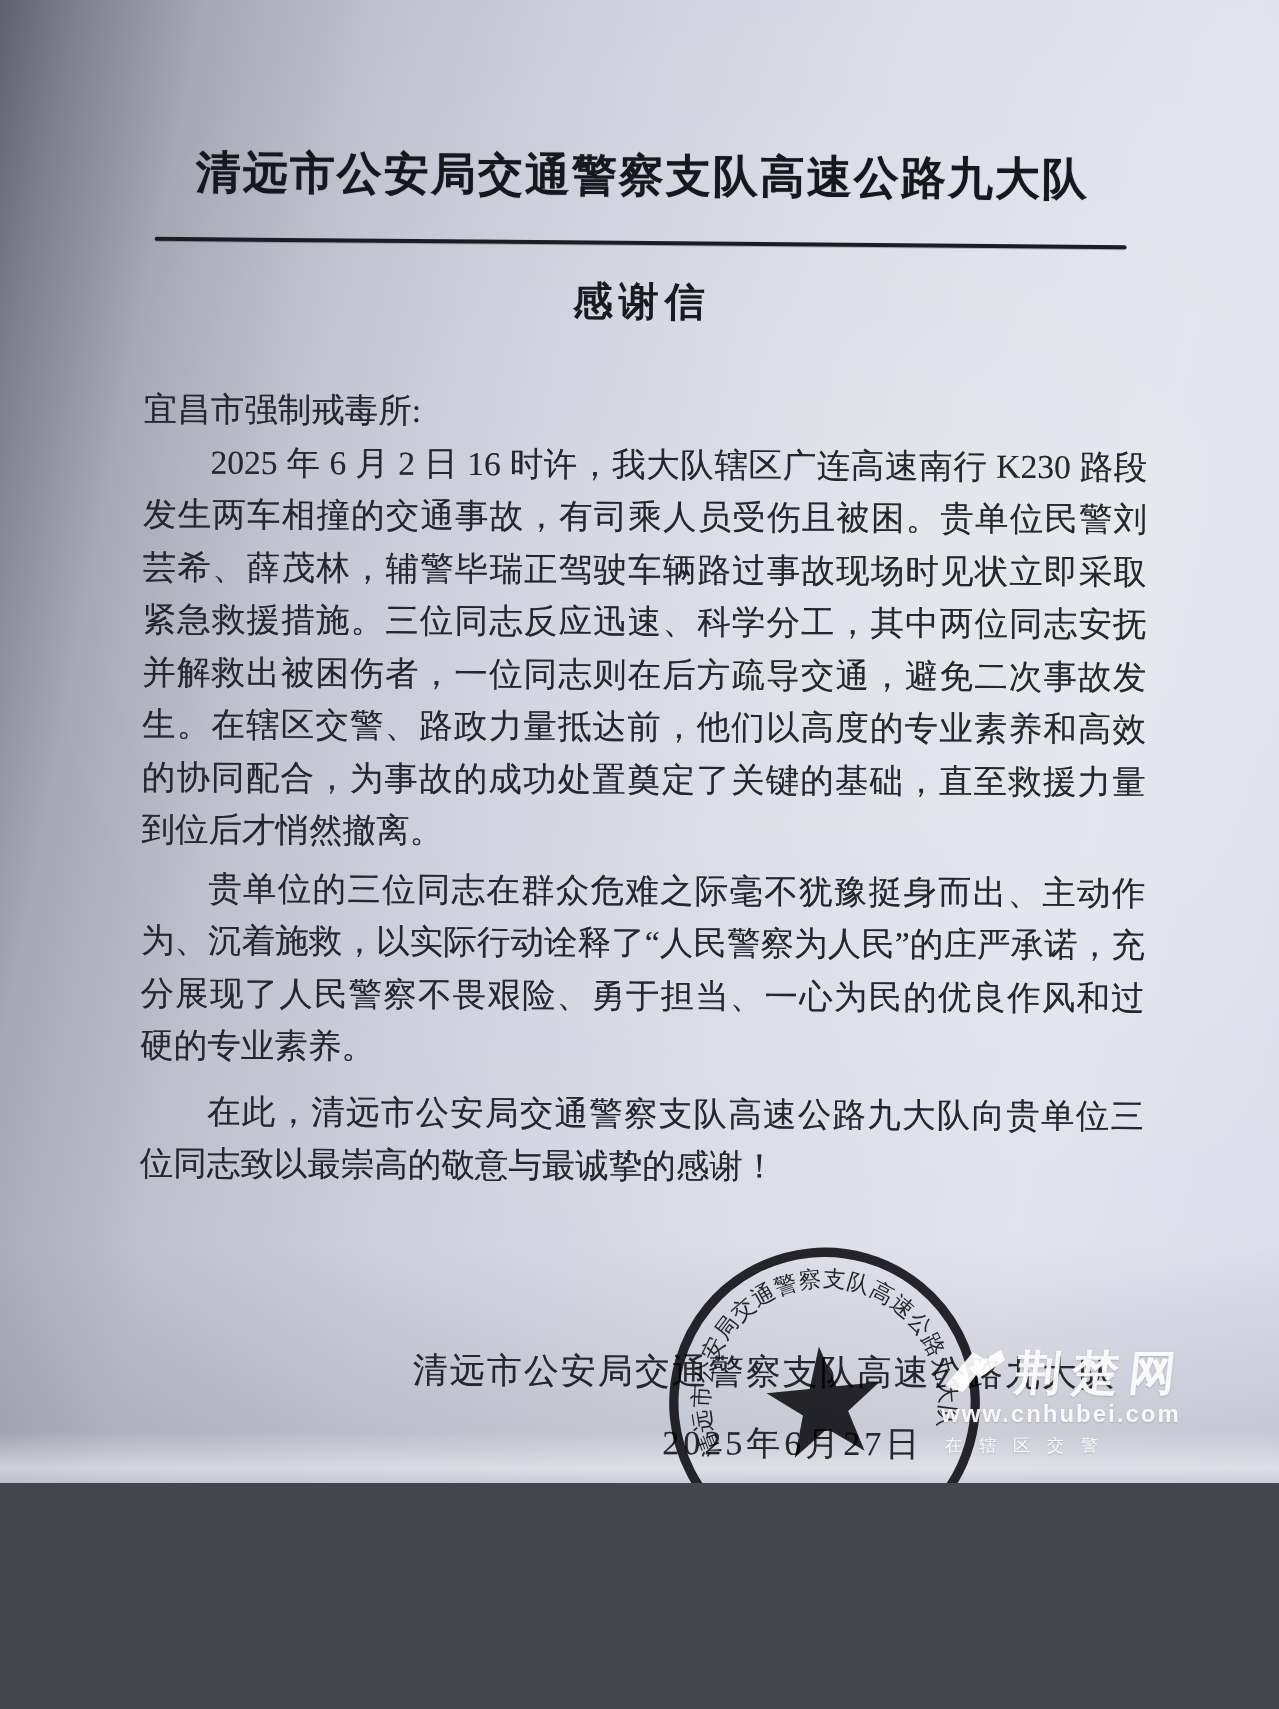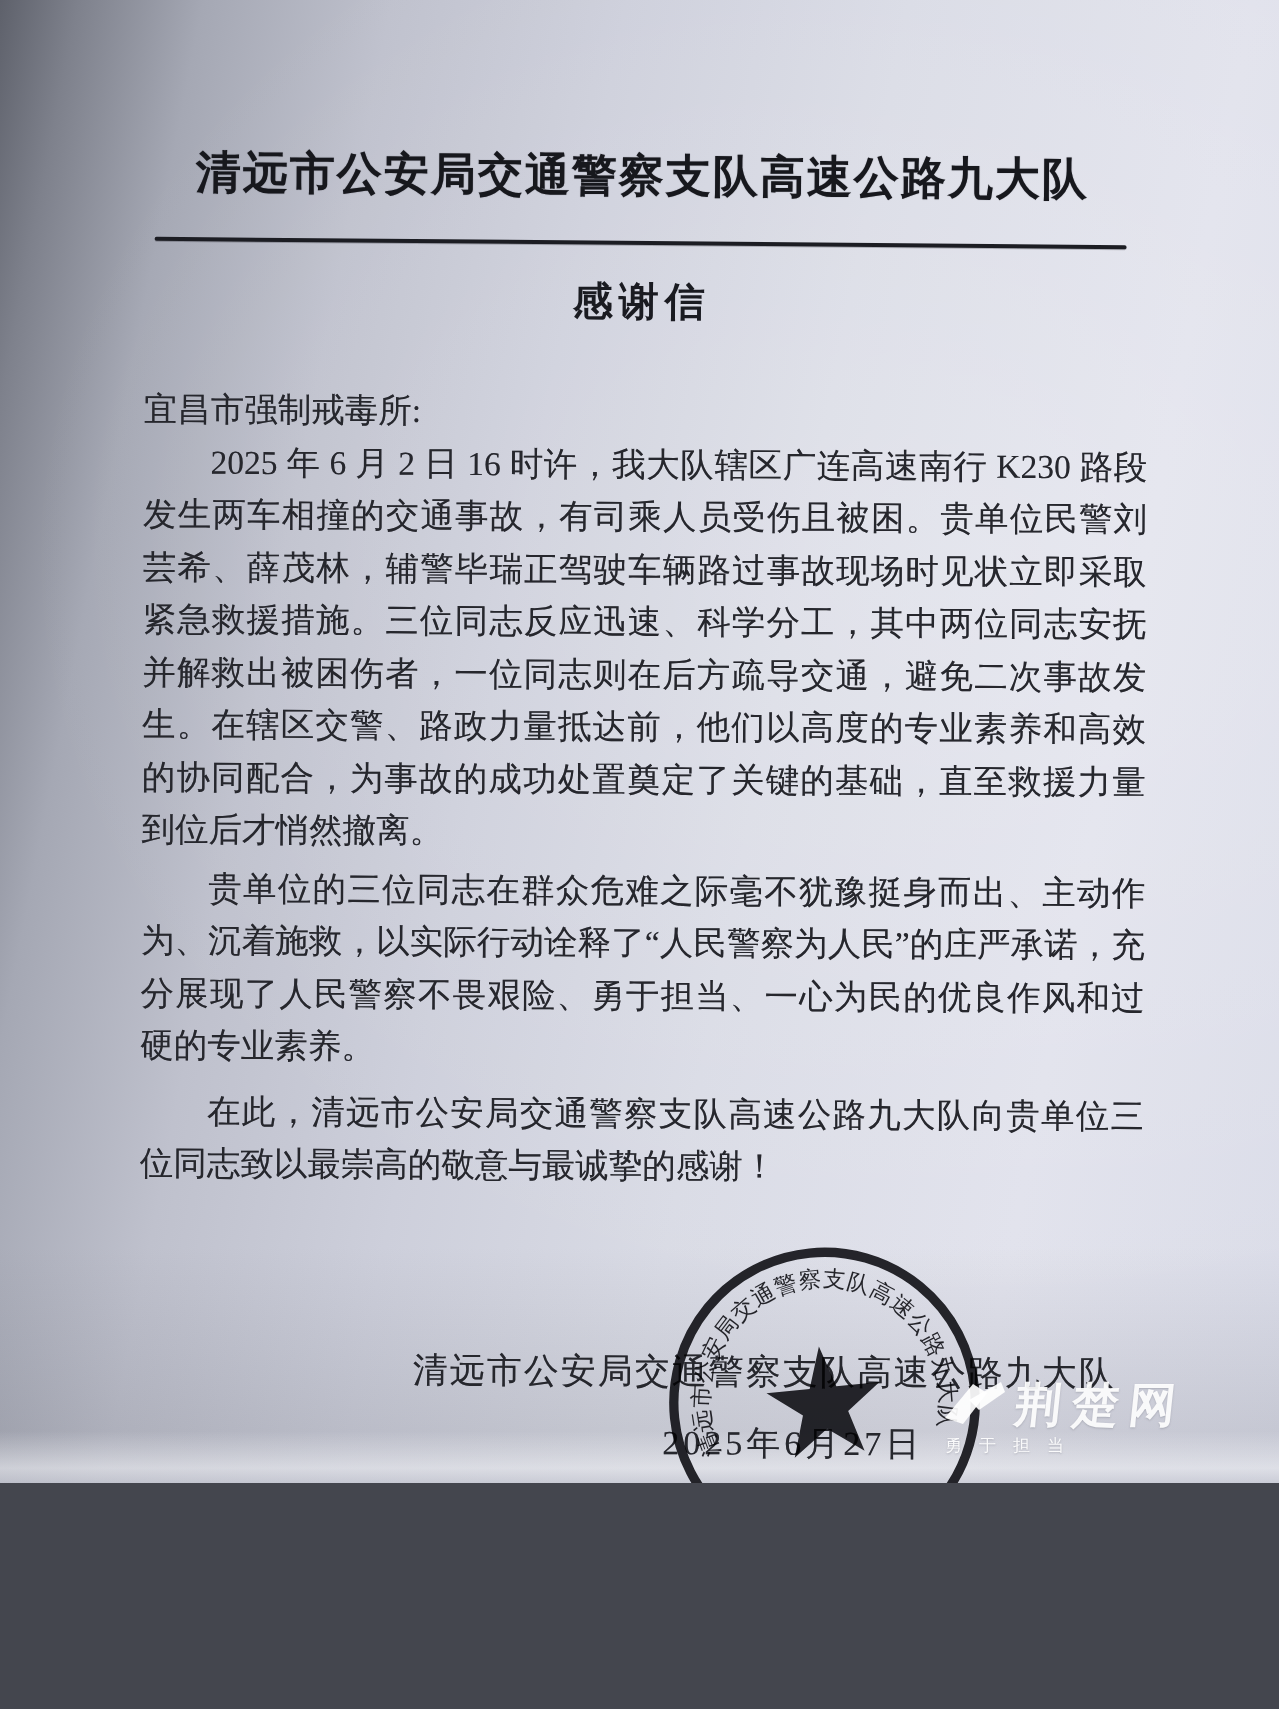--- a/index.html
+++ b/index.html
@@ -113,15 +113,16 @@
   </div>
 
   <div class="watermark">
     <div class="wm-row">
       <svg width="64" height="50" viewBox="0 0 64 50">
         <path d="M2 40 L30 6 L44 15 L20 46 Z" fill="rgba(255,255,255,.92)"></path>
         <path d="M26 22 L58 4 L62 14 L36 32 Z" fill="rgba(255,255,255,.92)"></path>
       </svg>
       <span class="wm-logo-text">荆楚网</span>
     </div>
-    <div class="wm-caption">勇于担当</div>
+    <div class="wm-url">www.cnhubei.com</div>
+    <div class="wm-caption">在辖区交警</div>
   </div>
 </div>
 
 </body></html>

